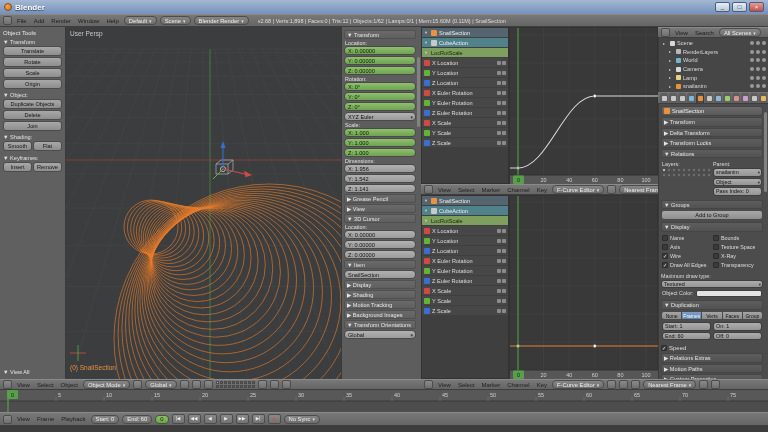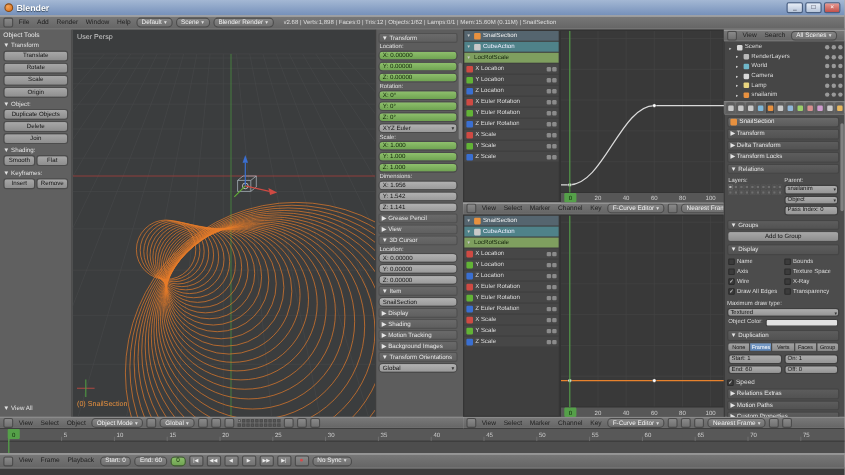--- a/index.html
+++ b/index.html
@@ -1,17 +1,17 @@
 <!DOCTYPE html>
 <html><head>
 <meta charset="utf-8">
 <style>
 *{margin:0;padding:0;box-sizing:border-box}
 body{width:768px;height:432px;overflow:hidden;background:#222;font-family:"Liberation Sans","DejaVu Sans",sans-serif}
-#root{position:relative;width:768px;height:432px;background:#e5e5e5;overflow:hidden;font-size:6px;color:#ddd}
+#root{position:relative;width:768px;height:432px;background:#fde047;overflow:hidden;font-size:6px;color:#ddd}
 .r{position:absolute}
 #titlebar{left:0;top:0;width:768px;height:14px;background:linear-gradient(#a4b8d4,#7590ba);display:flex;align-items:center;gap:3px;padding:0 4px}
 #tb-title{font-size:8px;font-weight:bold;color:#fff;text-shadow:0 1px 1px #345}
 .logo{width:8px;height:8px;border-radius:50%;background:radial-gradient(circle at 35% 35%,#f5a55a,#d96c14);border:1px solid #8a4a10;flex:none}
 #winbtns{margin-left:auto;display:flex;gap:2px}
 .wbtn{width:15px;height:10px;border:1px solid #4a5f80;border-radius:2px;background:linear-gradient(#e8eef7,#b7c5d9);font-size:6px;line-height:8px;text-align:center;color:#223}
 .wbtn.close{background:linear-gradient(#e89a93,#c0504a);color:#fff}
 .hdr{background:linear-gradient(#787878,#656565);border-top:1px solid #8a8a8a;border-bottom:1px solid #3e3e3e;display:flex;align-items:center;gap:3px;padding:0 3px;overflow:hidden;white-space:nowrap}
 #infobar{left:0;top:14px;width:768px;height:13px}
 .menu{font-size:6px;color:#1e1e1e;padding:0 2px;flex:none}

